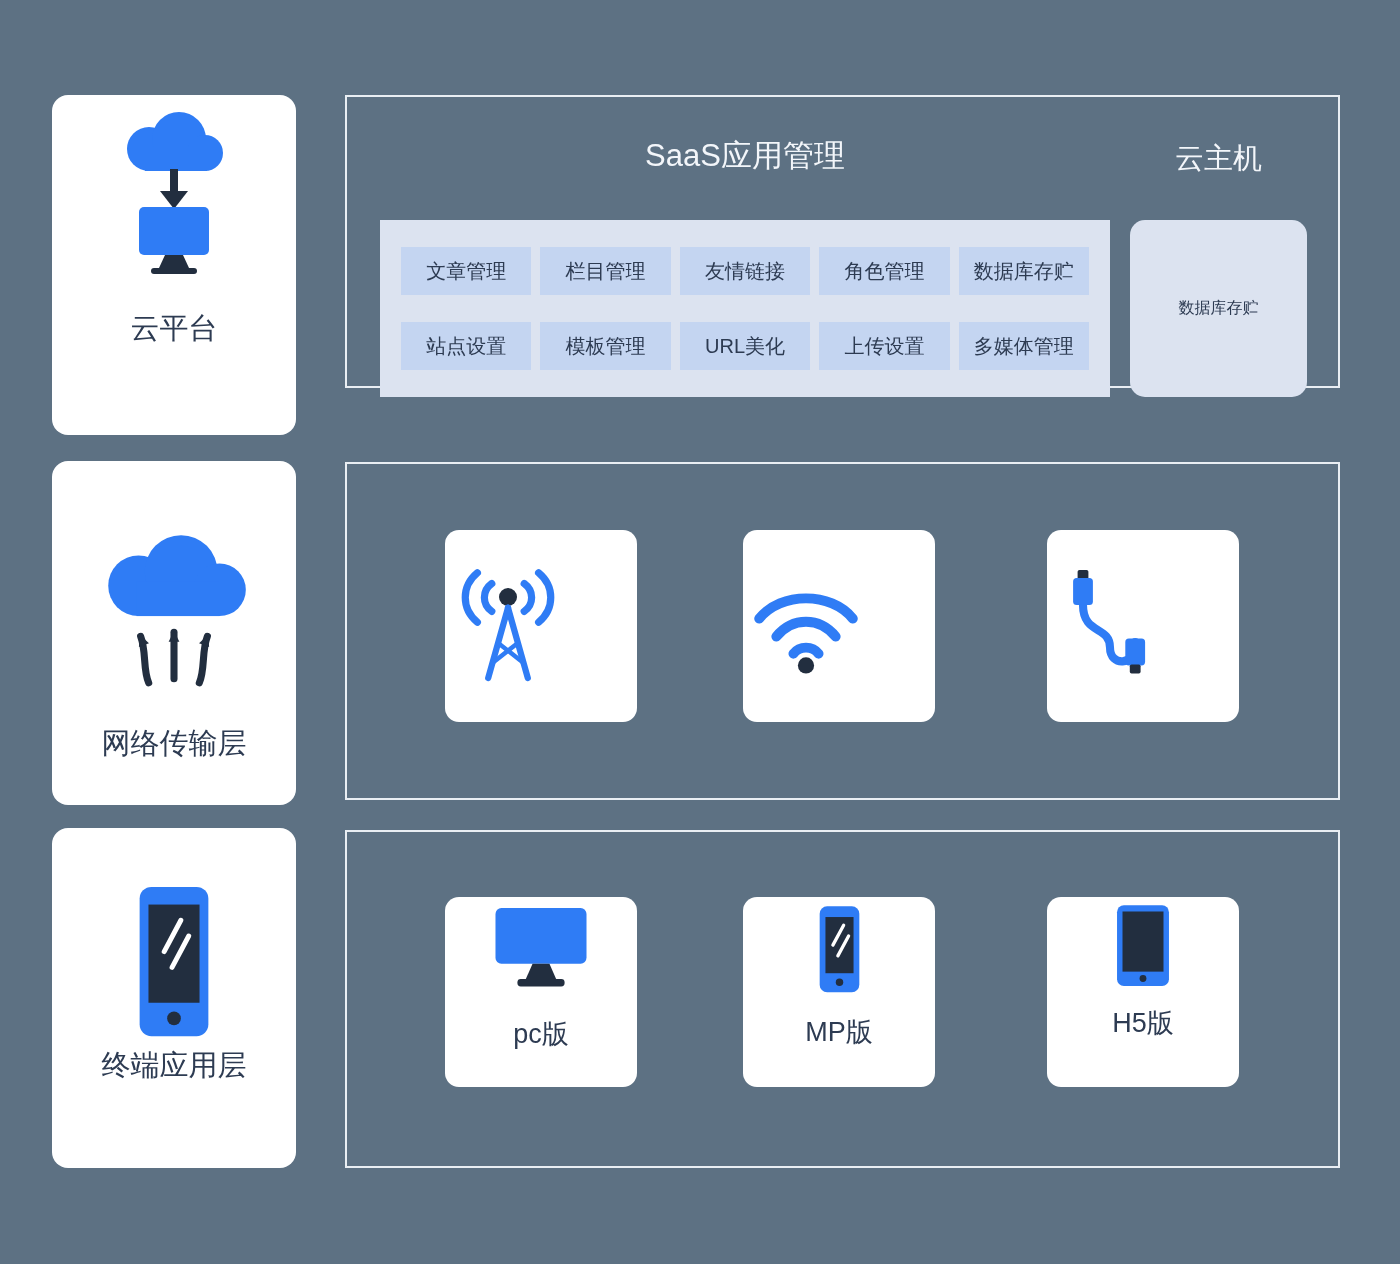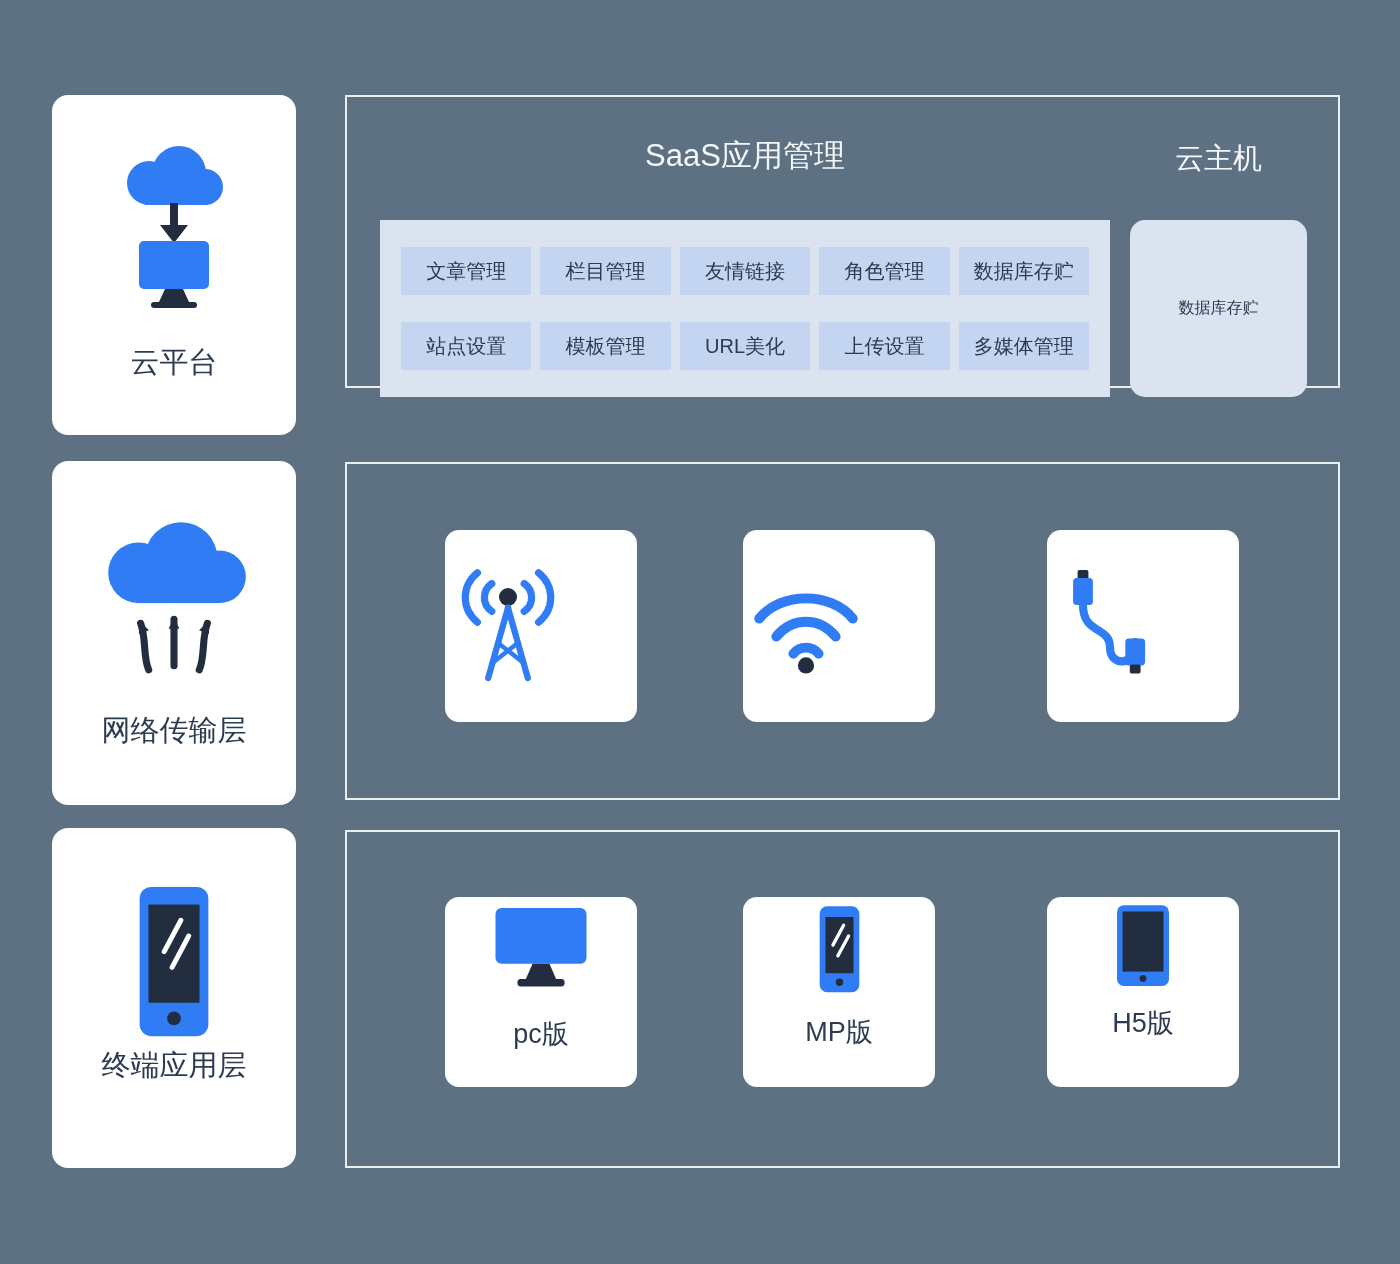--- a/index.html
+++ b/index.html
@@ -9,22 +9,22 @@
     font-family:"Liberation Sans","DejaVu Sans",sans-serif;
     overflow:hidden;
   }
 
   
   .layer-card{
     position:absolute;left:52px;width:244px;
     background:var(--card-bg,#ffffff);border-radius:16px;
     display:flex;flex-direction:column;align-items:center;box-sizing:border-box;
   }
-  #card-cloud{top:95px;height:340px;padding-top:34px;}
-  #card-network{top:461px;height:344px;padding-top:42px;}
+  #card-cloud{top:95px;height:340px;}
+  #card-network{top:461px;height:344px;padding-top:55px;}
   #card-terminal{top:828px;height:340px;padding-top:50px;}
   .icon-wrap{display:flex;align-items:center;justify-content:center;}
   #card-cloud .icon-wrap{height:198px;}
   #card-network .icon-wrap{height:186px;}
   #card-terminal .icon-wrap{height:168px;}
   .layer-label{font-size:29px;color:var(--text-dark,#2d3b52);font-weight:400;}
   #card-cloud .layer-label{margin-top:16px;}
   #card-network .layer-label{margin-top:22px;}
   #card-terminal .layer-label{}
 

